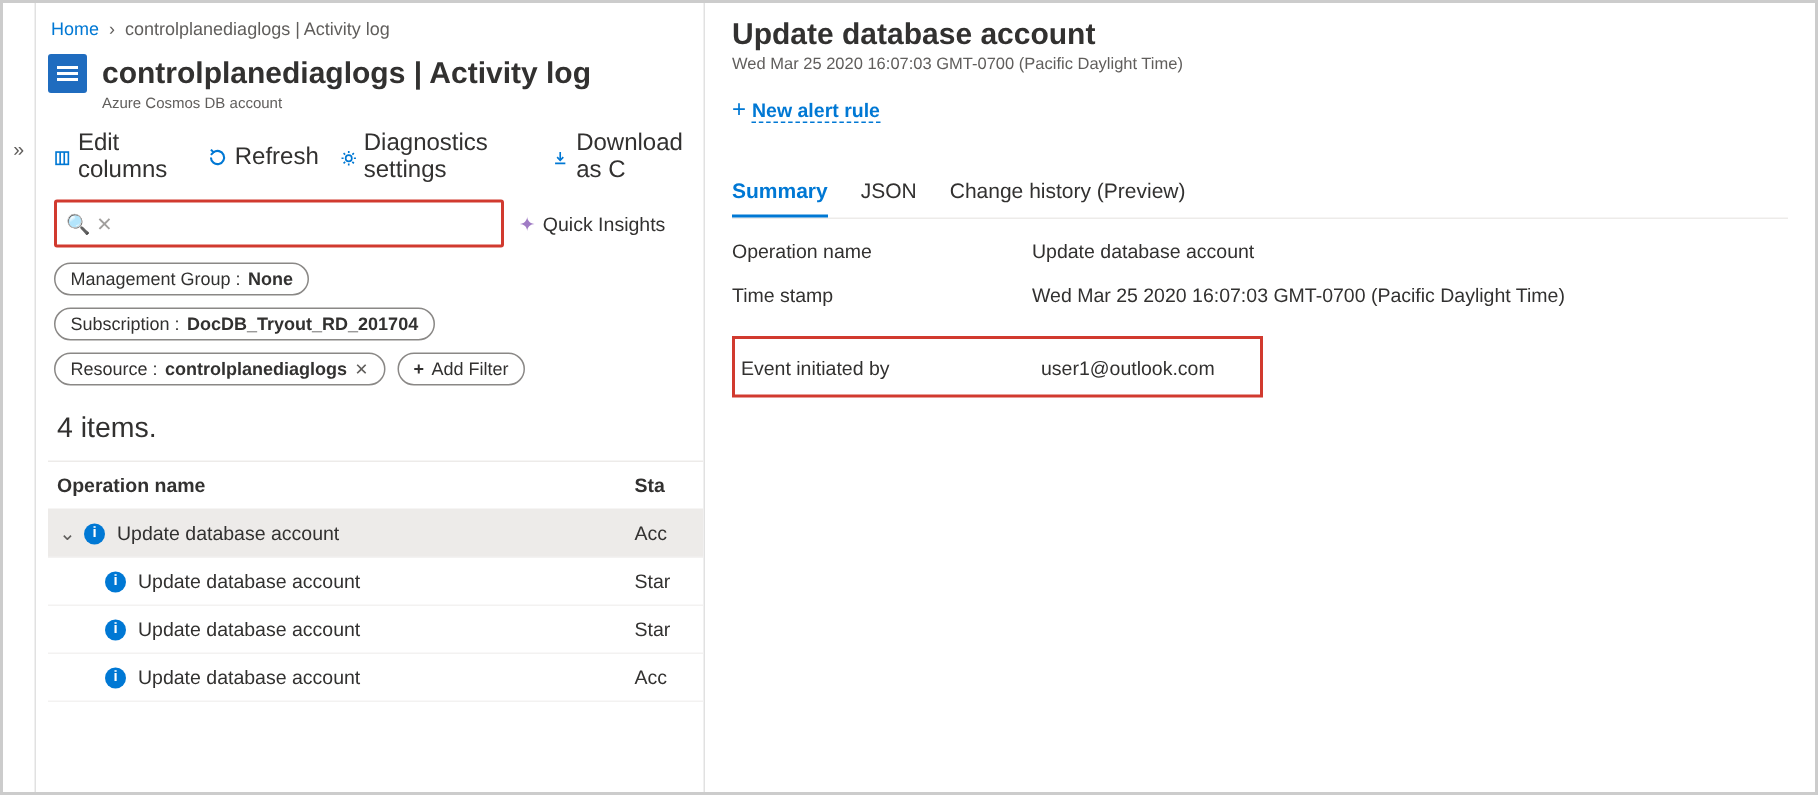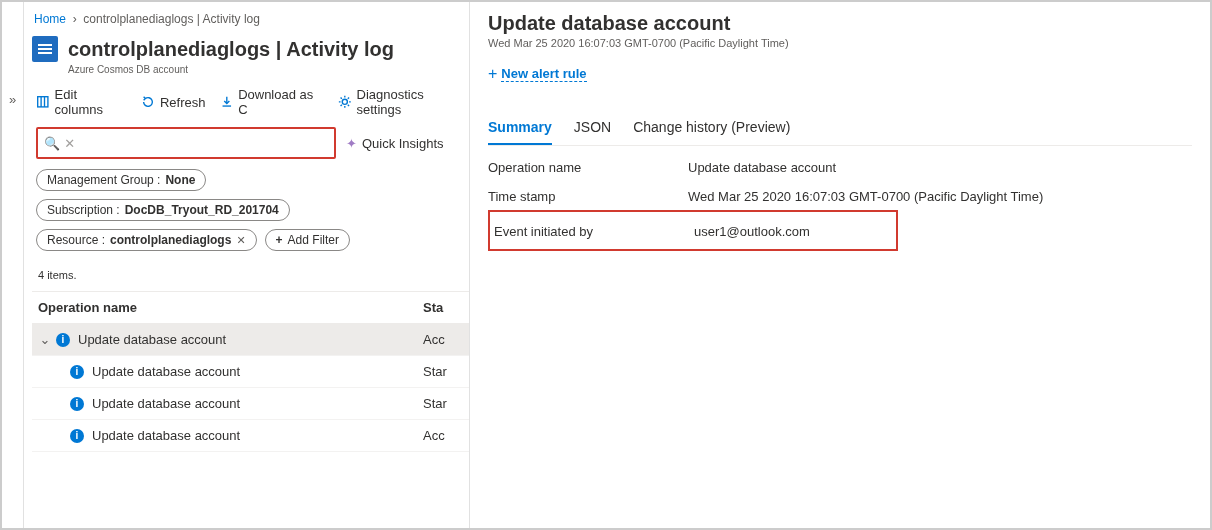--- a/index.html
+++ b/index.html
@@ -10,40 +10,40 @@
   .panel { flex: 1; padding: 10px 18px 0 18px; }
 
   .breadcrumb { font-size: 12px; color:#605e5c; padding: 4px 0 6px 2px;}
   .breadcrumb a { color:#0078d4; text-decoration:none; }
   .title-row { display:flex; align-items:center; gap:10px; padding:4px 0 2px 0;}
   .res-icon { width:26px; height:26px; background:#1f6cbf; border-radius:2px; display:flex; }
   .res-icon::after{content:""; margin:auto; width:14px; height:2px; background:#fff; box-shadow:0 -4px 0 #fff, 0 4px 0 #fff;}
   .title { font-size:20px; font-weight:600; }
   .subtitle { font-size:10px; color:#605e5c; padding-left:36px; }
 
-  .toolbar { display:flex; gap:14px; align-items:center; padding:12px 0 10px 4px; font-size:13px; color:#323130;}
+  .toolbar { display:flex; gap:14px; align-items:center; padding:12px 0 10px 4px; font-size:16px; color:#323130;}
   .toolbar .tbtn { display:flex; align-items:center; gap:5px; cursor:pointer; }
   .ticon { width:14px; height:14px; display:inline-block; }
   .blueStroke svg *{stroke:#0078d4; fill:none; stroke-width:1.6;}
 
   .search-row { display:flex; align-items:center; gap:10px; padding:0 6px 10px 4px;}
   .search-box { border:2px solid #d13a2f; border-radius:2px; display:flex; align-items:center; height:32px; flex:0 0 300px; padding:0 6px; position:relative;}
   .search-box input { border:none; outline:none; flex:1; font-size:13px; color:#605e5c; background:transparent;}
   .search-icon { color:#605e5c; margin-right:4px; font-size:13px; }
   .clear-x { color:#a19f9d; cursor:pointer; font-size:13px;}
   .qi { display:flex; align-items:center; gap:5px; color:#323130; cursor:pointer;}
   .qi .sparkle{color:#a07cc5;}
 
   .filters { display:flex; flex-wrap:wrap; gap:8px; padding:0 6px 10px 4px;align-items:flex-end;}
   .pill { border:1px solid #8a8886; border-radius:14px; padding:3px 10px; font-size:12px; display:flex; align-items:center; gap:5px; cursor:pointer;}
   .pill b { font-weight:700; }
   .pill .x { color:#605e5c; font-size:11px;}
   .pill .plus{ font-weight:600; }
 
-  .count { padding:8px 6px 10px 6px; font-size:11px;}
+  .count { padding:8px 6px 10px 6px; font-size:19px;}
   .thead { display:flex; font-weight:600; border-top:1px solid #edebe9; border-bottom:1px solid #edebe9; padding:8px 6px;}
   .col-op { flex:1; }
   .col-st { width:40px; }
   .row { display:flex; align-items:center; padding:8px 6px; border-bottom:1px solid #f3f2f1;}
   .row.sel { background:#edebe9; }
   .info-icon { width:14px;height:14px;border-radius:50%; background:#0078d4; color:#fff; font-size:10px; font-weight:700; display:inline-flex; align-items:center; justify-content:center; margin-right:8px;}
   .chev { width:14px; display:inline-flex; justify-content:center; color:#605e5c; margin-right:4px;}
   .indent { width:32px; }
 
   
@@ -51,21 +51,21 @@
   .ts { font-size:11px; color:#605e5c; padding-top:2px;}
   .alert-link { display:flex; align-items:center; gap:4px; color:#0078d4; font-size:13px; padding:16px 0 18px 0; cursor:pointer;}
   .alert-link .plus { font-size:16px; font-weight:400;}
   .alert-link span.underline{ border-bottom:1px dashed #0078d4;font-weight:bold;}
   .tabs { display:flex; gap:22px; border-bottom:1px solid #edebe9; font-size:14px;}
   .tab { padding:6px 0 8px 0; cursor:pointer; color:#323130;margin-top:12px;}
   .tab.active { color:#0078d4; border-bottom:2px solid #0078d4; font-weight:600;}
   .kv { display:flex; padding:14px 0 0 0; font-size:13px;}
   .kv .k { width:200px; color:#323130;}
   .kv .v { flex:1; }
-  .hl-box { border:2px solid #d13a2f; padding:6px 0 10px 0; margin-top:6px; width:410px;}
+  .hl-box { border:2px solid #d13a2f; padding:6px 0 10px 0; margin-top:20px; width:354px;}
   .hl-box .kv{ padding:6px 0 0 4px;}
 
 </style>
 </head>
 <body>
 
 <div class="wrap">
   <div class="left-gutter">
     <span>»</span>
   </div>
@@ -94,32 +94,32 @@
       </div>
       <div class="tbtn">
         <span class="ticon blueStroke"><svg viewBox="0 0 16 16">
               <path d="M3 8a5 5 0 1 0 2-4"></path>
               <polyline points="3,2 5,4 3,6"></polyline>
             </svg></span>
         <span>Refresh</span>
       </div>
       <div class="tbtn">
         <span class="ticon blueStroke"><svg viewBox="0 0 16 16">
+              <circle cx="8" cy="8" r="3"></circle>
+              <path d="M8 1v2M8 13v2M1 8h2M13 8h2M3 3l1.5 1.5M11.5 11.5L13 13M13 3l-1.5 1.5M4.5 11.5L3 13"></path>
+            </svg></span>
+        <span>Diagnostics settings</span>
+      </div>
+      <div class="tbtn">
+        <span class="ticon blueStroke"><svg viewBox="0 0 16 16">
               <path d="M8 2v8"></path>
               <polyline points="5,7 8,10 11,7"></polyline>
               <line x1="3" y1="13" x2="13" y2="13"></line>
             </svg></span>
         <span>Download as C</span>
-      </div>
-      <div class="tbtn">
-        <span class="ticon blueStroke"><svg viewBox="0 0 16 16">
-              <circle cx="8" cy="8" r="3"></circle>
-              <path d="M8 1v2M8 13v2M1 8h2M13 8h2M3 3l1.5 1.5M11.5 11.5L13 13M13 3l-1.5 1.5M4.5 11.5L3 13"></path>
-            </svg></span>
-        <span>Diagnostics settings</span>
       </div>
     </div>
 
     <div class="search-row">
       <div class="search-box">
         <span class="search-icon">🔍</span>
         <span class="clear-x">✕</span>
       </div>
       <div class="qi">
         <span class="sparkle">✦</span>

